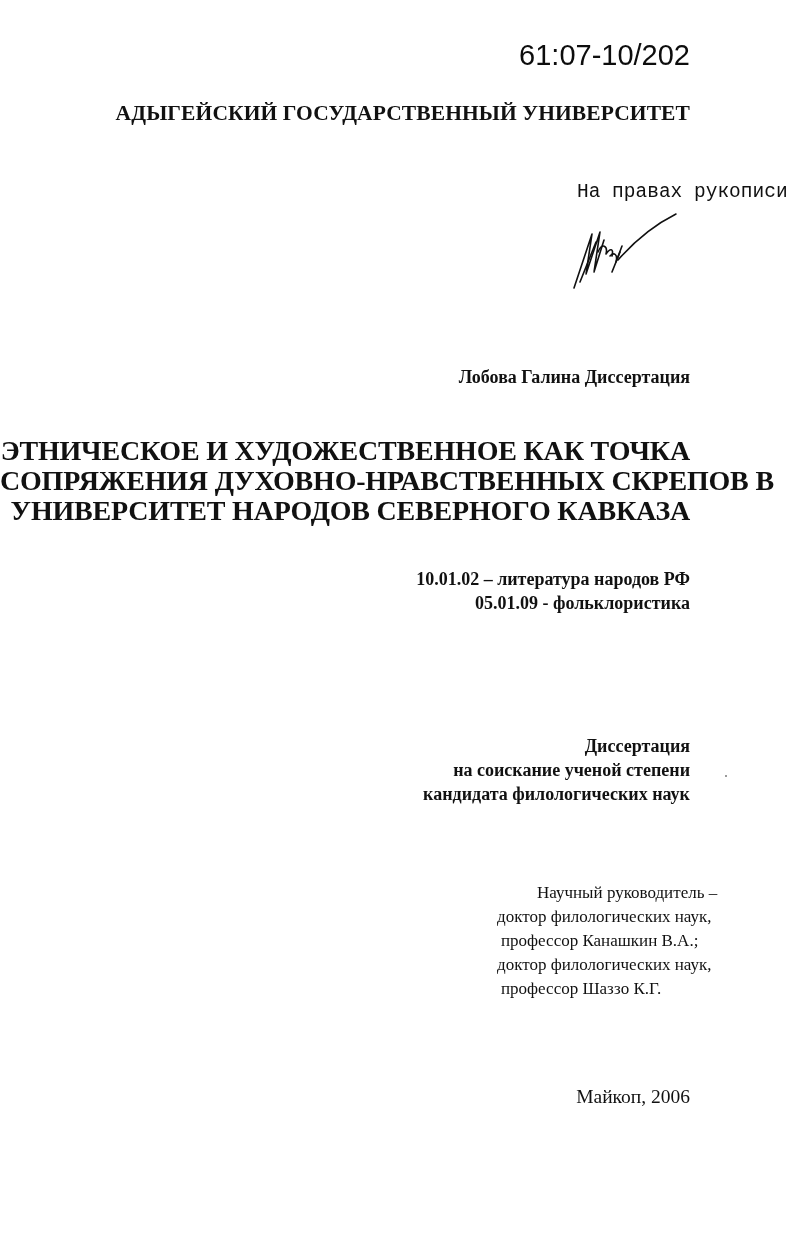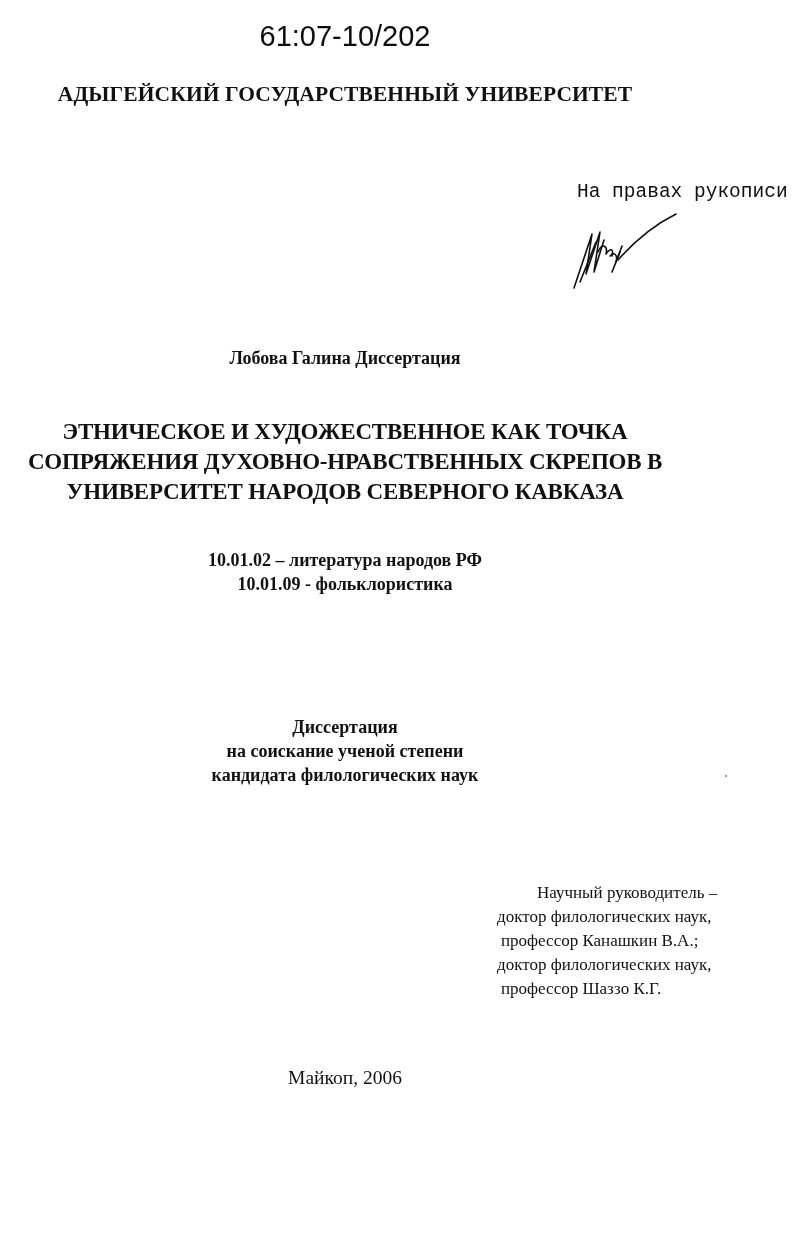--- a/index.html
+++ b/index.html
@@ -9,21 +9,21 @@
     }
     body {
       width: 797px;
       height: 1236px;
       position: relative;
       overflow: hidden;
       color: #111111;
       font-family: "Liberation Serif", serif;
     }
     .abs { position: absolute; }
-    .center { left: 0; width: 690px; text-align: center; }
+    .center { left: 0; width: 690px; text-align: right; margin-top: 19px; }
 
     .archive-code {
       top: 20px;
       font-family: "Liberation Sans", sans-serif;
       font-size: 29px;
       font-weight: normal;
       letter-spacing: 0px;
       color: #0d0d0d;
     }
     .university {
@@ -44,21 +44,21 @@
       width: 110px;
       height: 78px;
     }
     .author {
       top: 348px;
       font-size: 18px;
       font-weight: bold;
     }
     .title {
       top: 417px;
-      font-size: 23px;
+      font-size: 28px;
       font-weight: bold;
       line-height: 30px;
       letter-spacing: -0.2px;
     }
     .title div { white-space: nowrap; }
     .specialties {
       top: 548px;
       font-size: 18px;
       font-weight: bold;
       line-height: 24px;
@@ -113,21 +113,21 @@
 <div class="abs center author">Лобова Галина Диссертация</div>
 
 <div class="abs center title">
   <div>ЭТНИЧЕСКОЕ  И ХУДОЖЕСТВЕННОЕ КАК ТОЧКА</div>
   <div>СОПРЯЖЕНИЯ ДУХОВНО-НРАВСТВЕННЫХ СКРЕПОВ В</div>
   <div>УНИВЕРСИТЕТ НАРОДОВ СЕВЕРНОГО КАВКАЗА</div>
 </div>
 
 <div class="abs center specialties">
   <div>10.01.02 – литература народов РФ</div>
-  <div>10.01.09 - фольклористика</div>
+  <div>05.01.09 - фольклористика</div>
 </div>
 
 <div class="abs center degree">
   <div>Диссертация</div>
   <div>на соискание ученой степени</div>
   <div>кандидата филологических наук</div>
 </div>
 
 <div class="abs dot-mark"></div>
 

